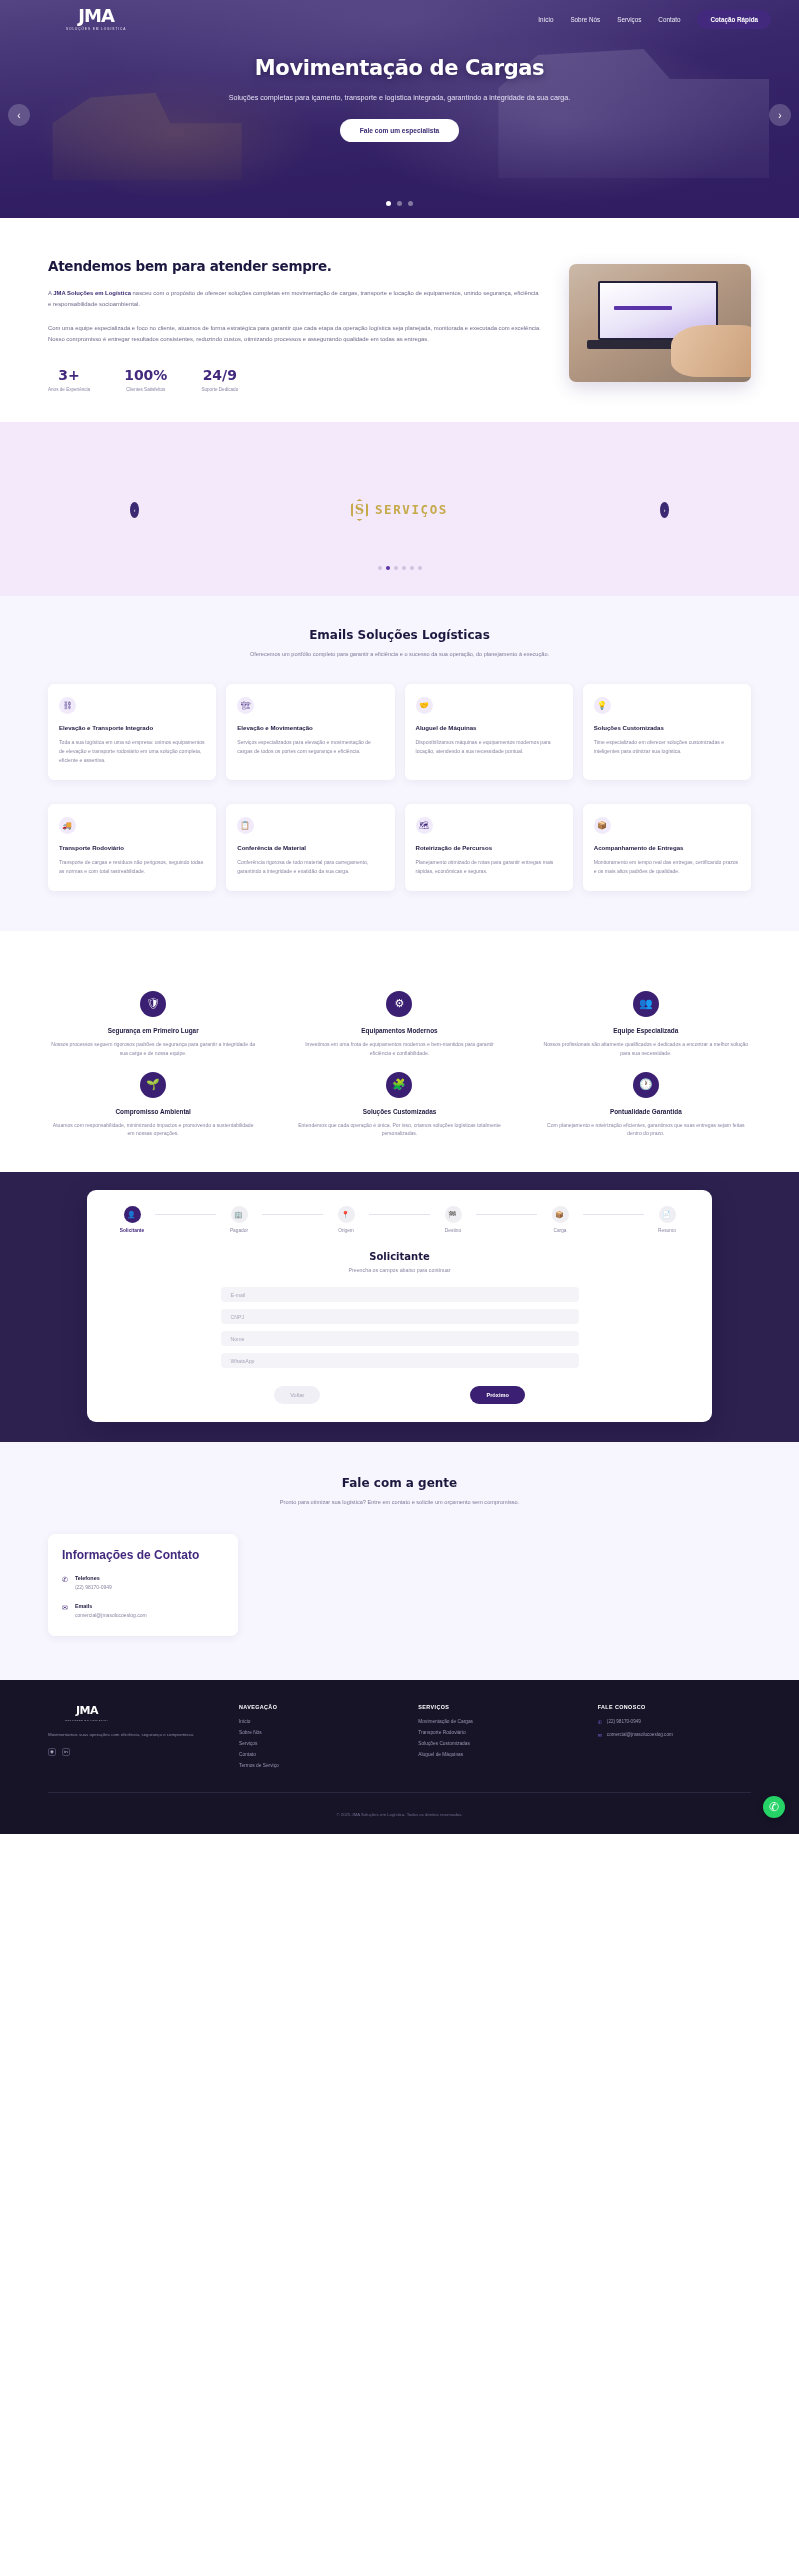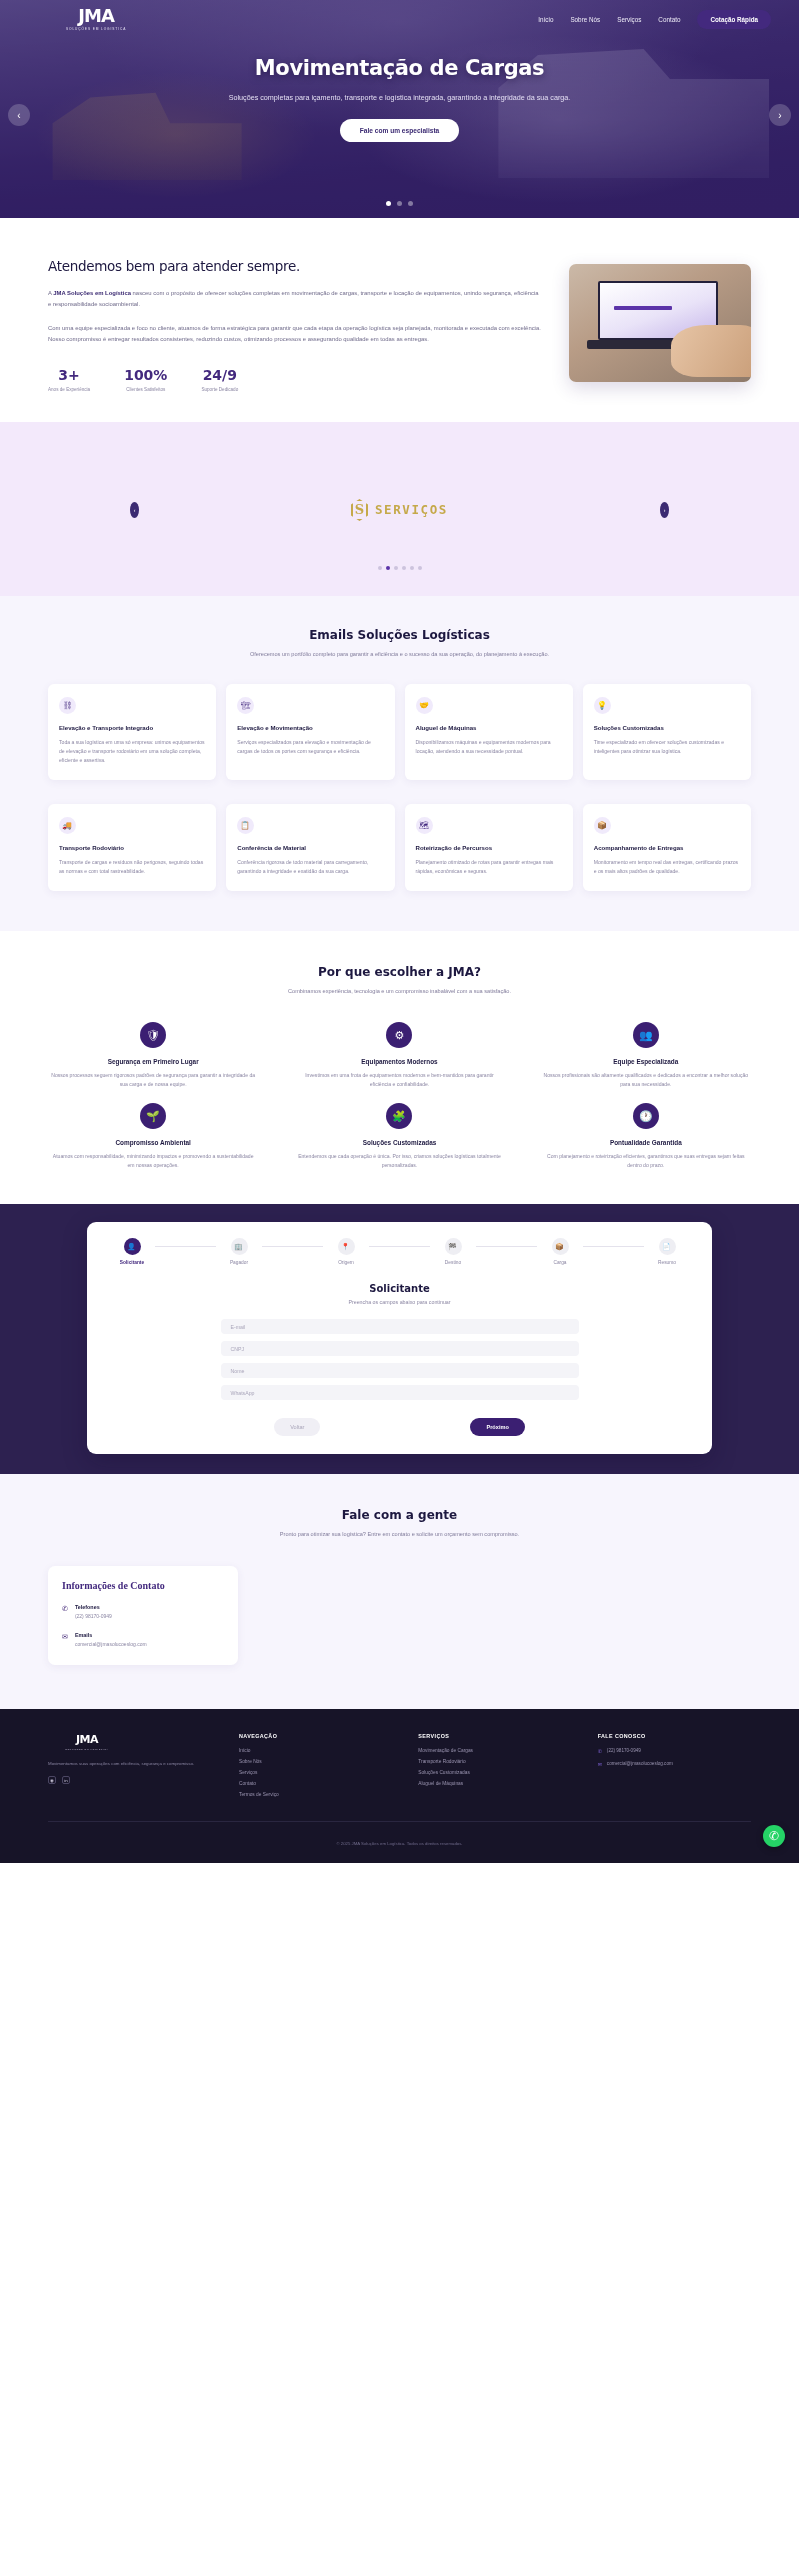--- a/index.html
+++ b/index.html
@@ -73,21 +73,21 @@
   }
   .arrow.l { left:8px; } .arrow.r { right:8px; }
   .dots { position:absolute; bottom:12px; left:0; right:0; display:flex; justify-content:center; gap:6px; z-index:6;}
   .dot { width:5px; height:5px; border-radius:50%; background:rgba(255,255,255,.4); }
   .dot.on { background:#fff; }
 
   
   .about { padding:40px 48px 30px; display:flex; gap:26px; background:#fff; }
   .about-left { flex:1; }
   .about h2 {
-    font-size:13.5px; font-weight:normal; line-height:1.28; color:#1d1840;
+    font-size:13.5px; font-weight:bold; line-height:1.28; color:#1d1840;
     font-family:"DejaVu Sans", sans-serif; letter-spacing:-.3px;
   }
   .about p { font-size:5.9px; line-height:1.85; color:#6f6a8a; margin-top:13px; }
   .about p b { color:#3b2a72; }
   .stats { display:flex; gap:34px; margin-top:22px; }
   .stat { text-align:center; }
   .stat-n { font-size:14px; font-weight:bold; color:#43297e; font-family:"DejaVu Sans", sans-serif;}
   .stat-l { font-size:4.6px; color:#8b86a3; margin-top:4px; }
   .about-img {
     width:182px; height:118px; border-radius:7px; margin-top:6px;
@@ -196,21 +196,21 @@
     background:#3b1f72; color:#fff; font-size:5.6px; font-weight:bold;
     padding:6px 16px; border-radius:11px;
   }
 
   
   .contact { background:#f7f5fd; padding:34px 48px 44px; }
   .contact-grid { display:flex; gap:16px; margin-top:26px; }
   .cbox { background:#fff; border-radius:7px; padding:14px 14px 18px; box-shadow:0 2px 8px rgba(70,50,130,.07); }
   .cbox.info { width:190px; }
   .cbox.form { flex:1; }
-  .cbox h4 { font-size:10px; font-weight:bold; color:#43297e;font-family:Liberation Serif, serif; }
+  .cbox h4 { font-size:12px; font-weight:bold; color:#43297e; }
   .crow { display:flex; gap:7px; margin-top:13px; }
   .crow .ic { color:#3b1f72; font-size:7px; line-height:1; margin-top:1px; }
   .crow .lbl { font-size:5.4px; font-weight:bold; color:#1d1840; }
   .crow .val { font-size:5px; color:#8b86a3; margin-top:3px; }
   .frow { display:flex; gap:8px; margin-top:11px; }
   .fi {
     flex:1; height:14px; background:#f6f5fb; border-radius:4px; display:flex;
     align-items:center; padding:0 8px; font-size:5.1px; color:#aeaabf;
   }
   .fta {
@@ -386,24 +386,20 @@
     </div>
     <div class="card">
       <div class="ic">📦</div>
       <h4>Acompanhamento de Entregas</h4>
       <p>Monitoramento em tempo real das entregas, certificando prazos e os mais altos padrões de qualidade.</p>
     </div>
   </div>
 </section>
 
 <section class="why">
-  <div class="sec-h">
-    <h3>Por que escolher a JMA?</h3>
-    <p>Combinamos experiência, tecnologia e um compromisso inabalável com a sua satisfação.</p>
-  </div>
   <div class="grid3">
     <div class="wcell">
       <div class="ic">🛡</div>
       <h4>Segurança em Primeiro Lugar</h4>
       <p>Nossos processos seguem rigorosos padrões de segurança para garantir a integridade da sua carga e de nossa equipe.</p>
     </div>
     <div class="wcell">
       <div class="ic">⚙</div>
       <h4>Equipamentos Modernos</h4>
       <p>Investimos em uma frota de equipamentos modernos e bem-mantidos para garantir eficiência e confiabilidade.</p>

